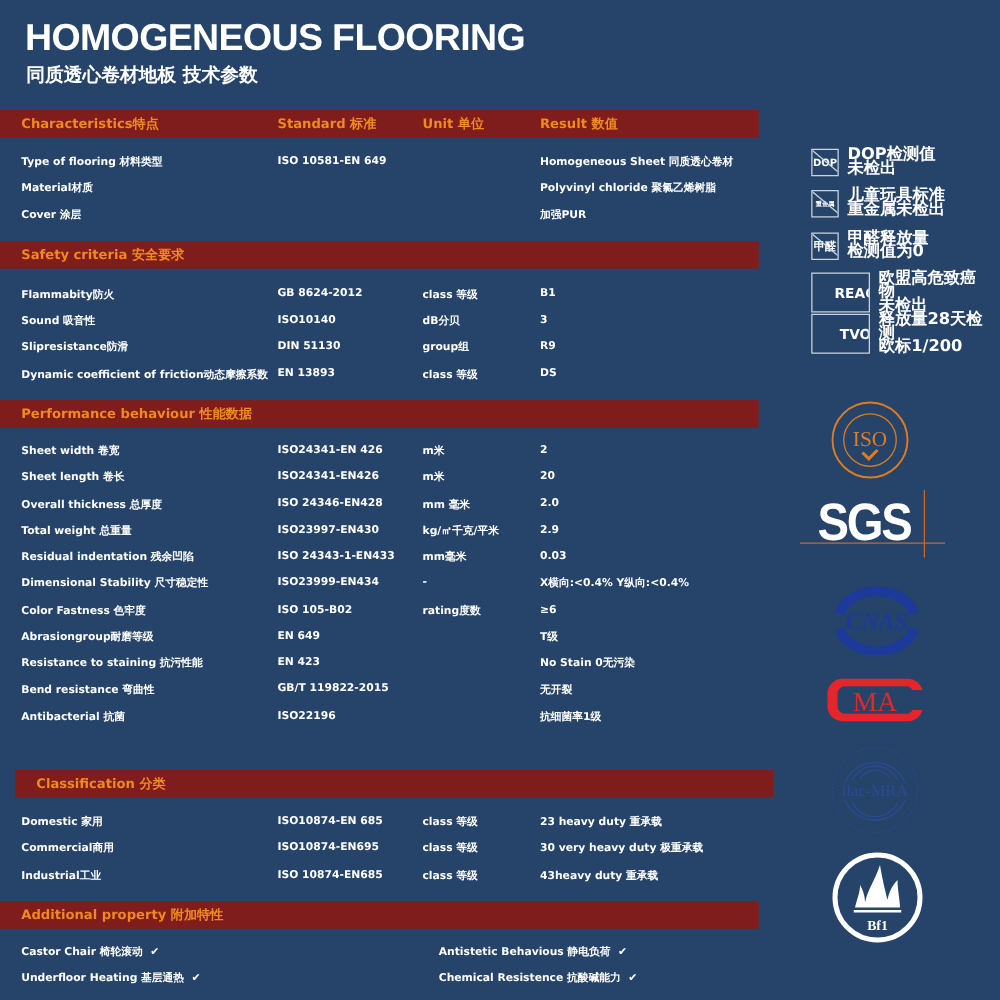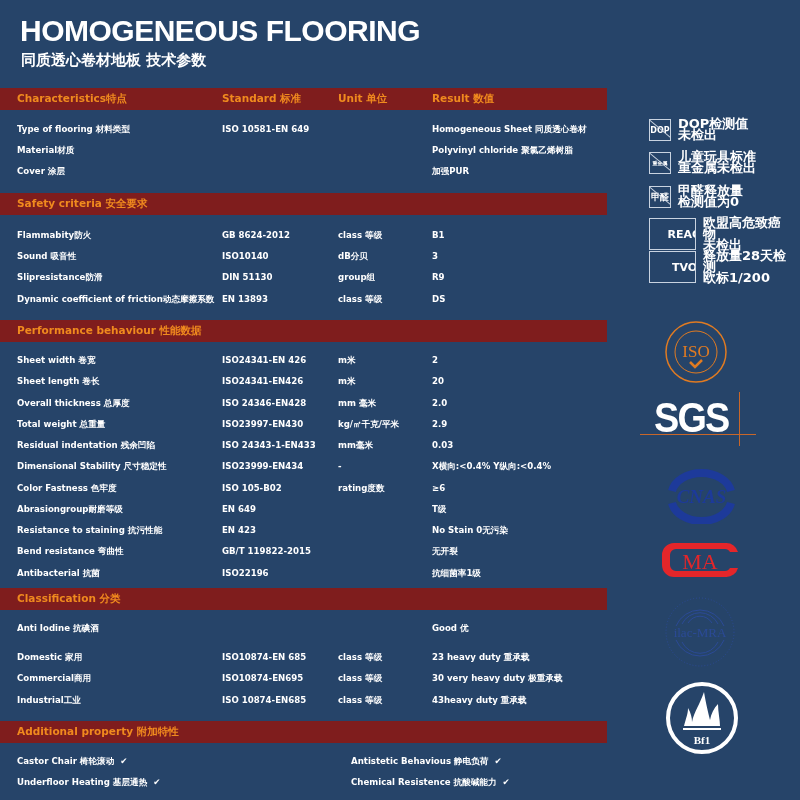--- a/index.html
+++ b/index.html
@@ -179,21 +179,21 @@
 <div class="row" style="top:568px;">
   <span class="c1">Antibacterial 抗菌</span>
   <span class="c2">ISO22196</span>
   <span class="c4">抗细菌率1级</span>
 </div>
 <div class="row" style="top:623px;padding-left:32px;">
   <span class="c1">Anti Iodine 抗碘酒</span>
   <span class="c4">Good 优</span>
 </div>
 
-<div class="bar" style="top:588px;">
+<div class="bar" style="top:616px;margin-left:12px;">
   <span class="c1">Classification 分类</span>
 </div>
 <div class="row" style="top:652px;">
   <span class="c1">Domestic 家用</span>
   <span class="c2">ISO10874-EN 685</span>
   <span class="c3">class 等级</span>
   <span class="c4">23 heavy duty 重承载</span>
 </div>
 <div class="row" style="top:673px;">
   <span class="c1">Commercial商用</span>

